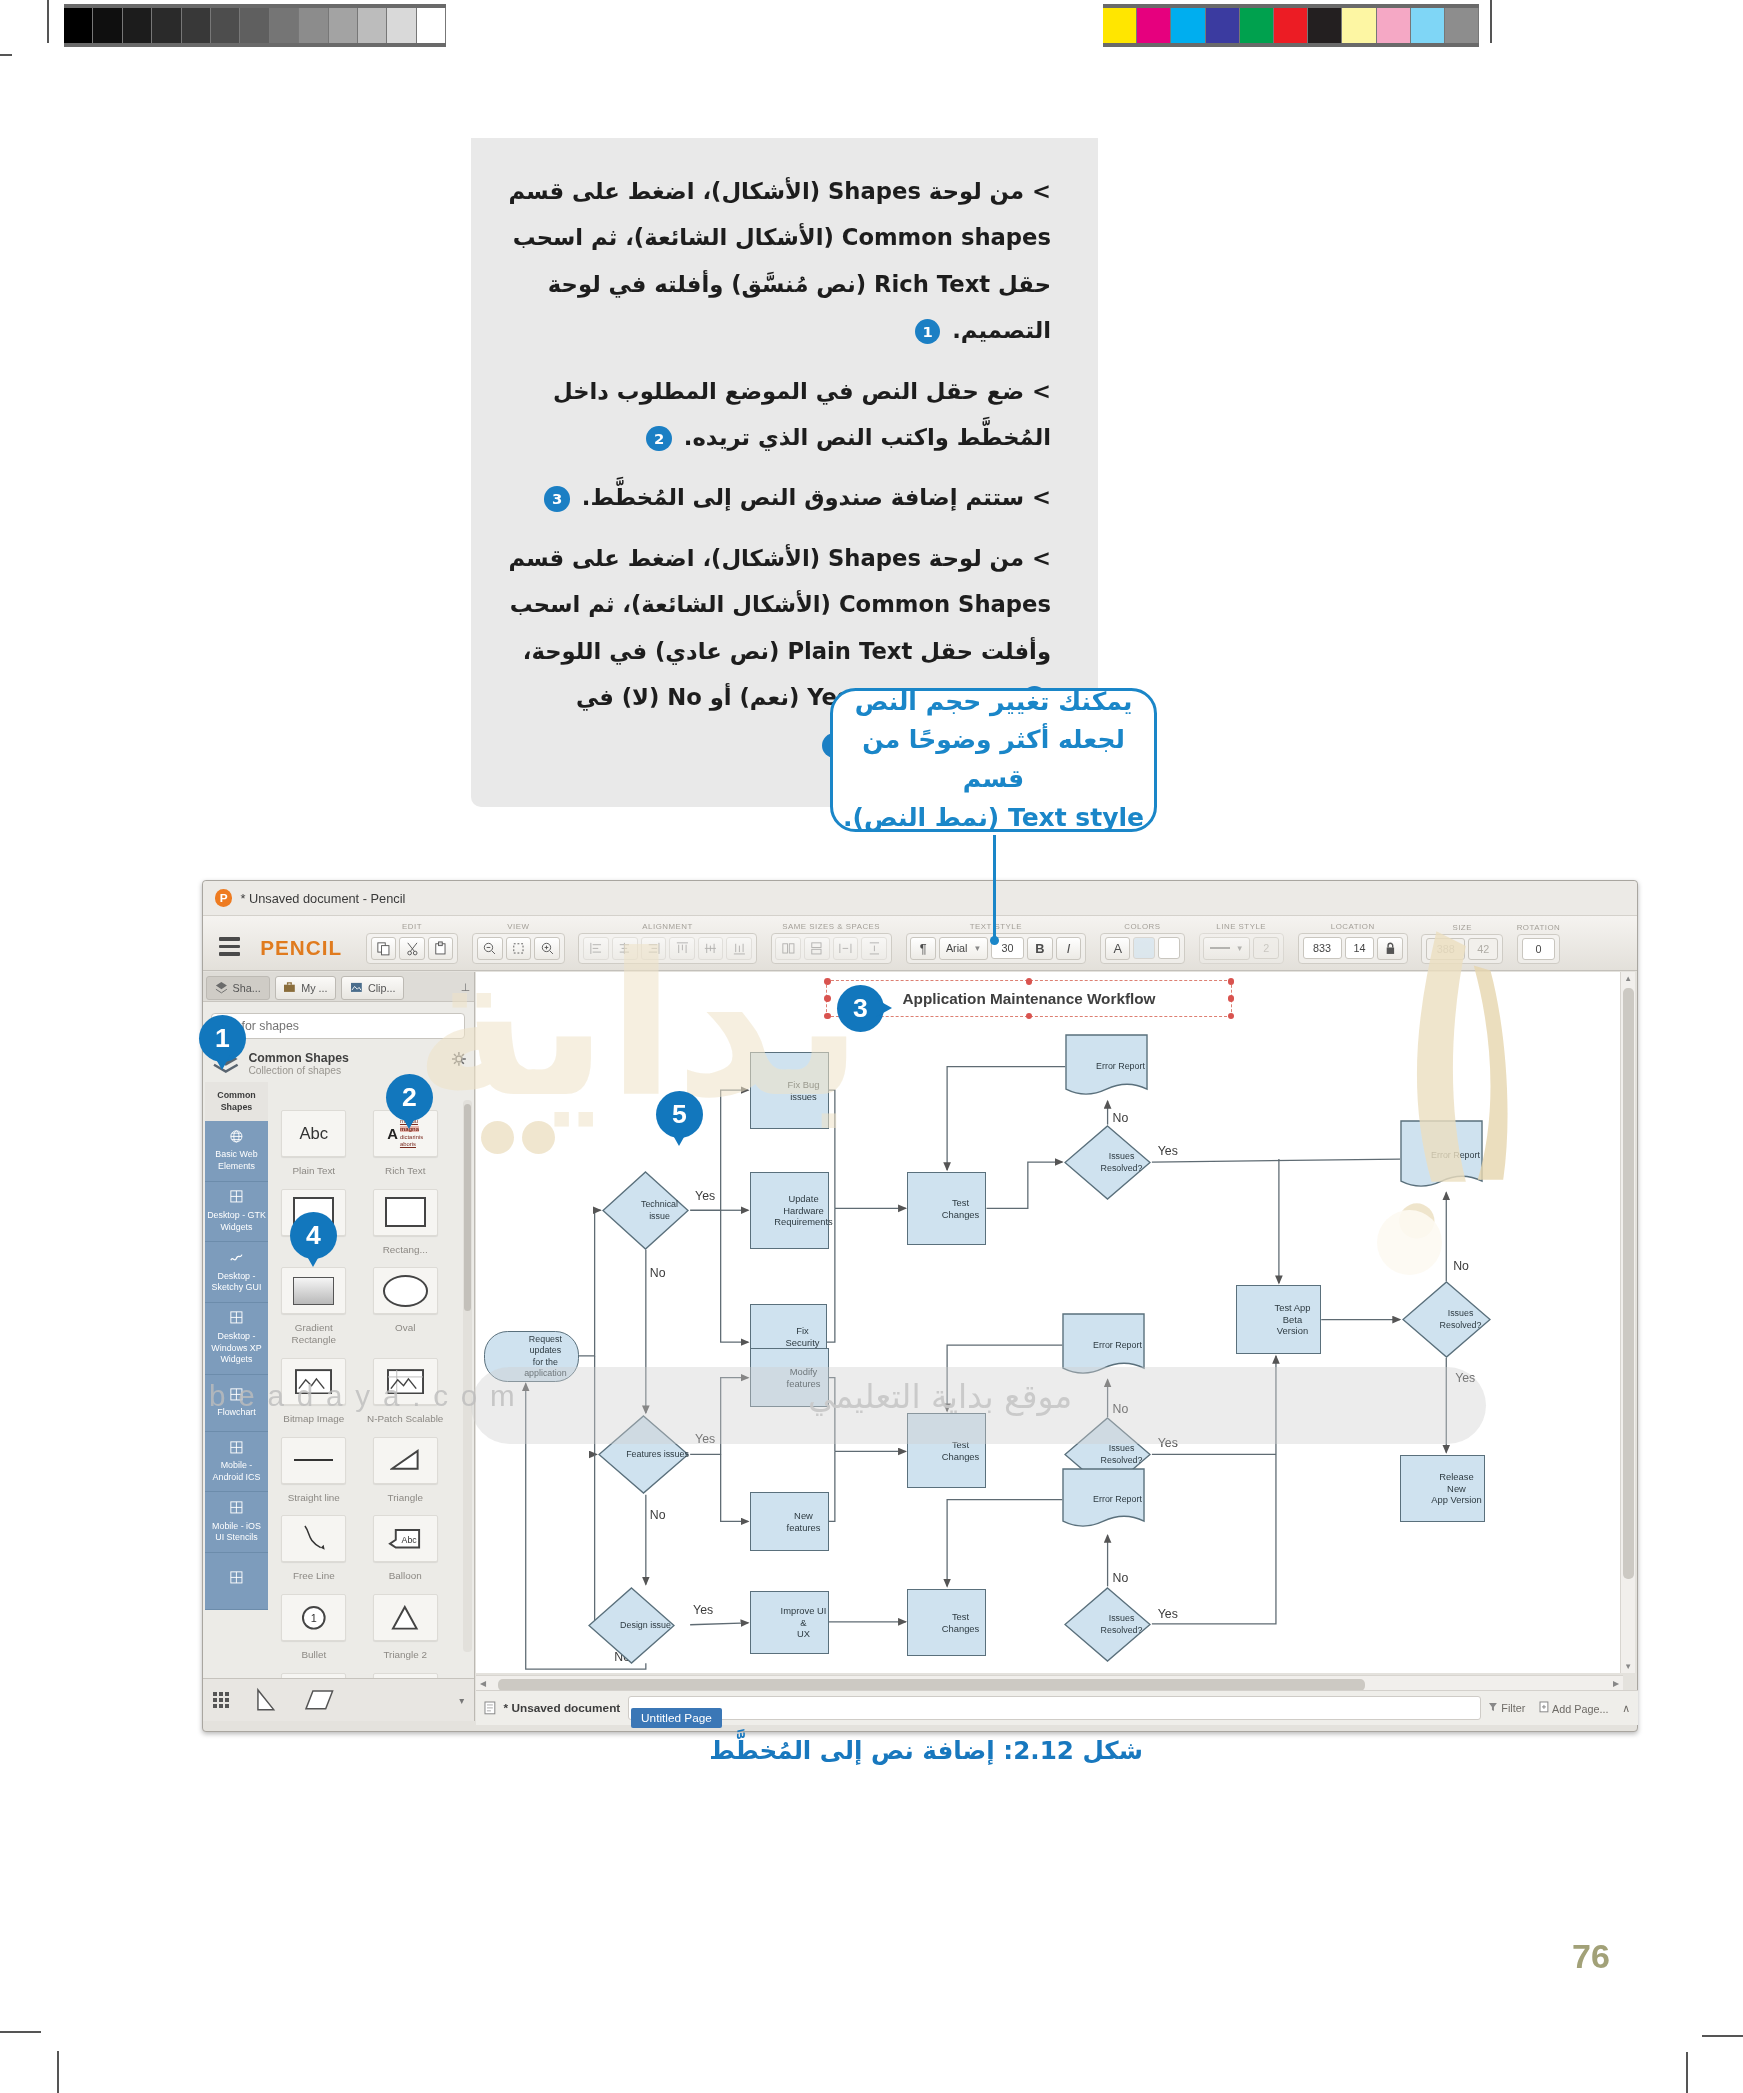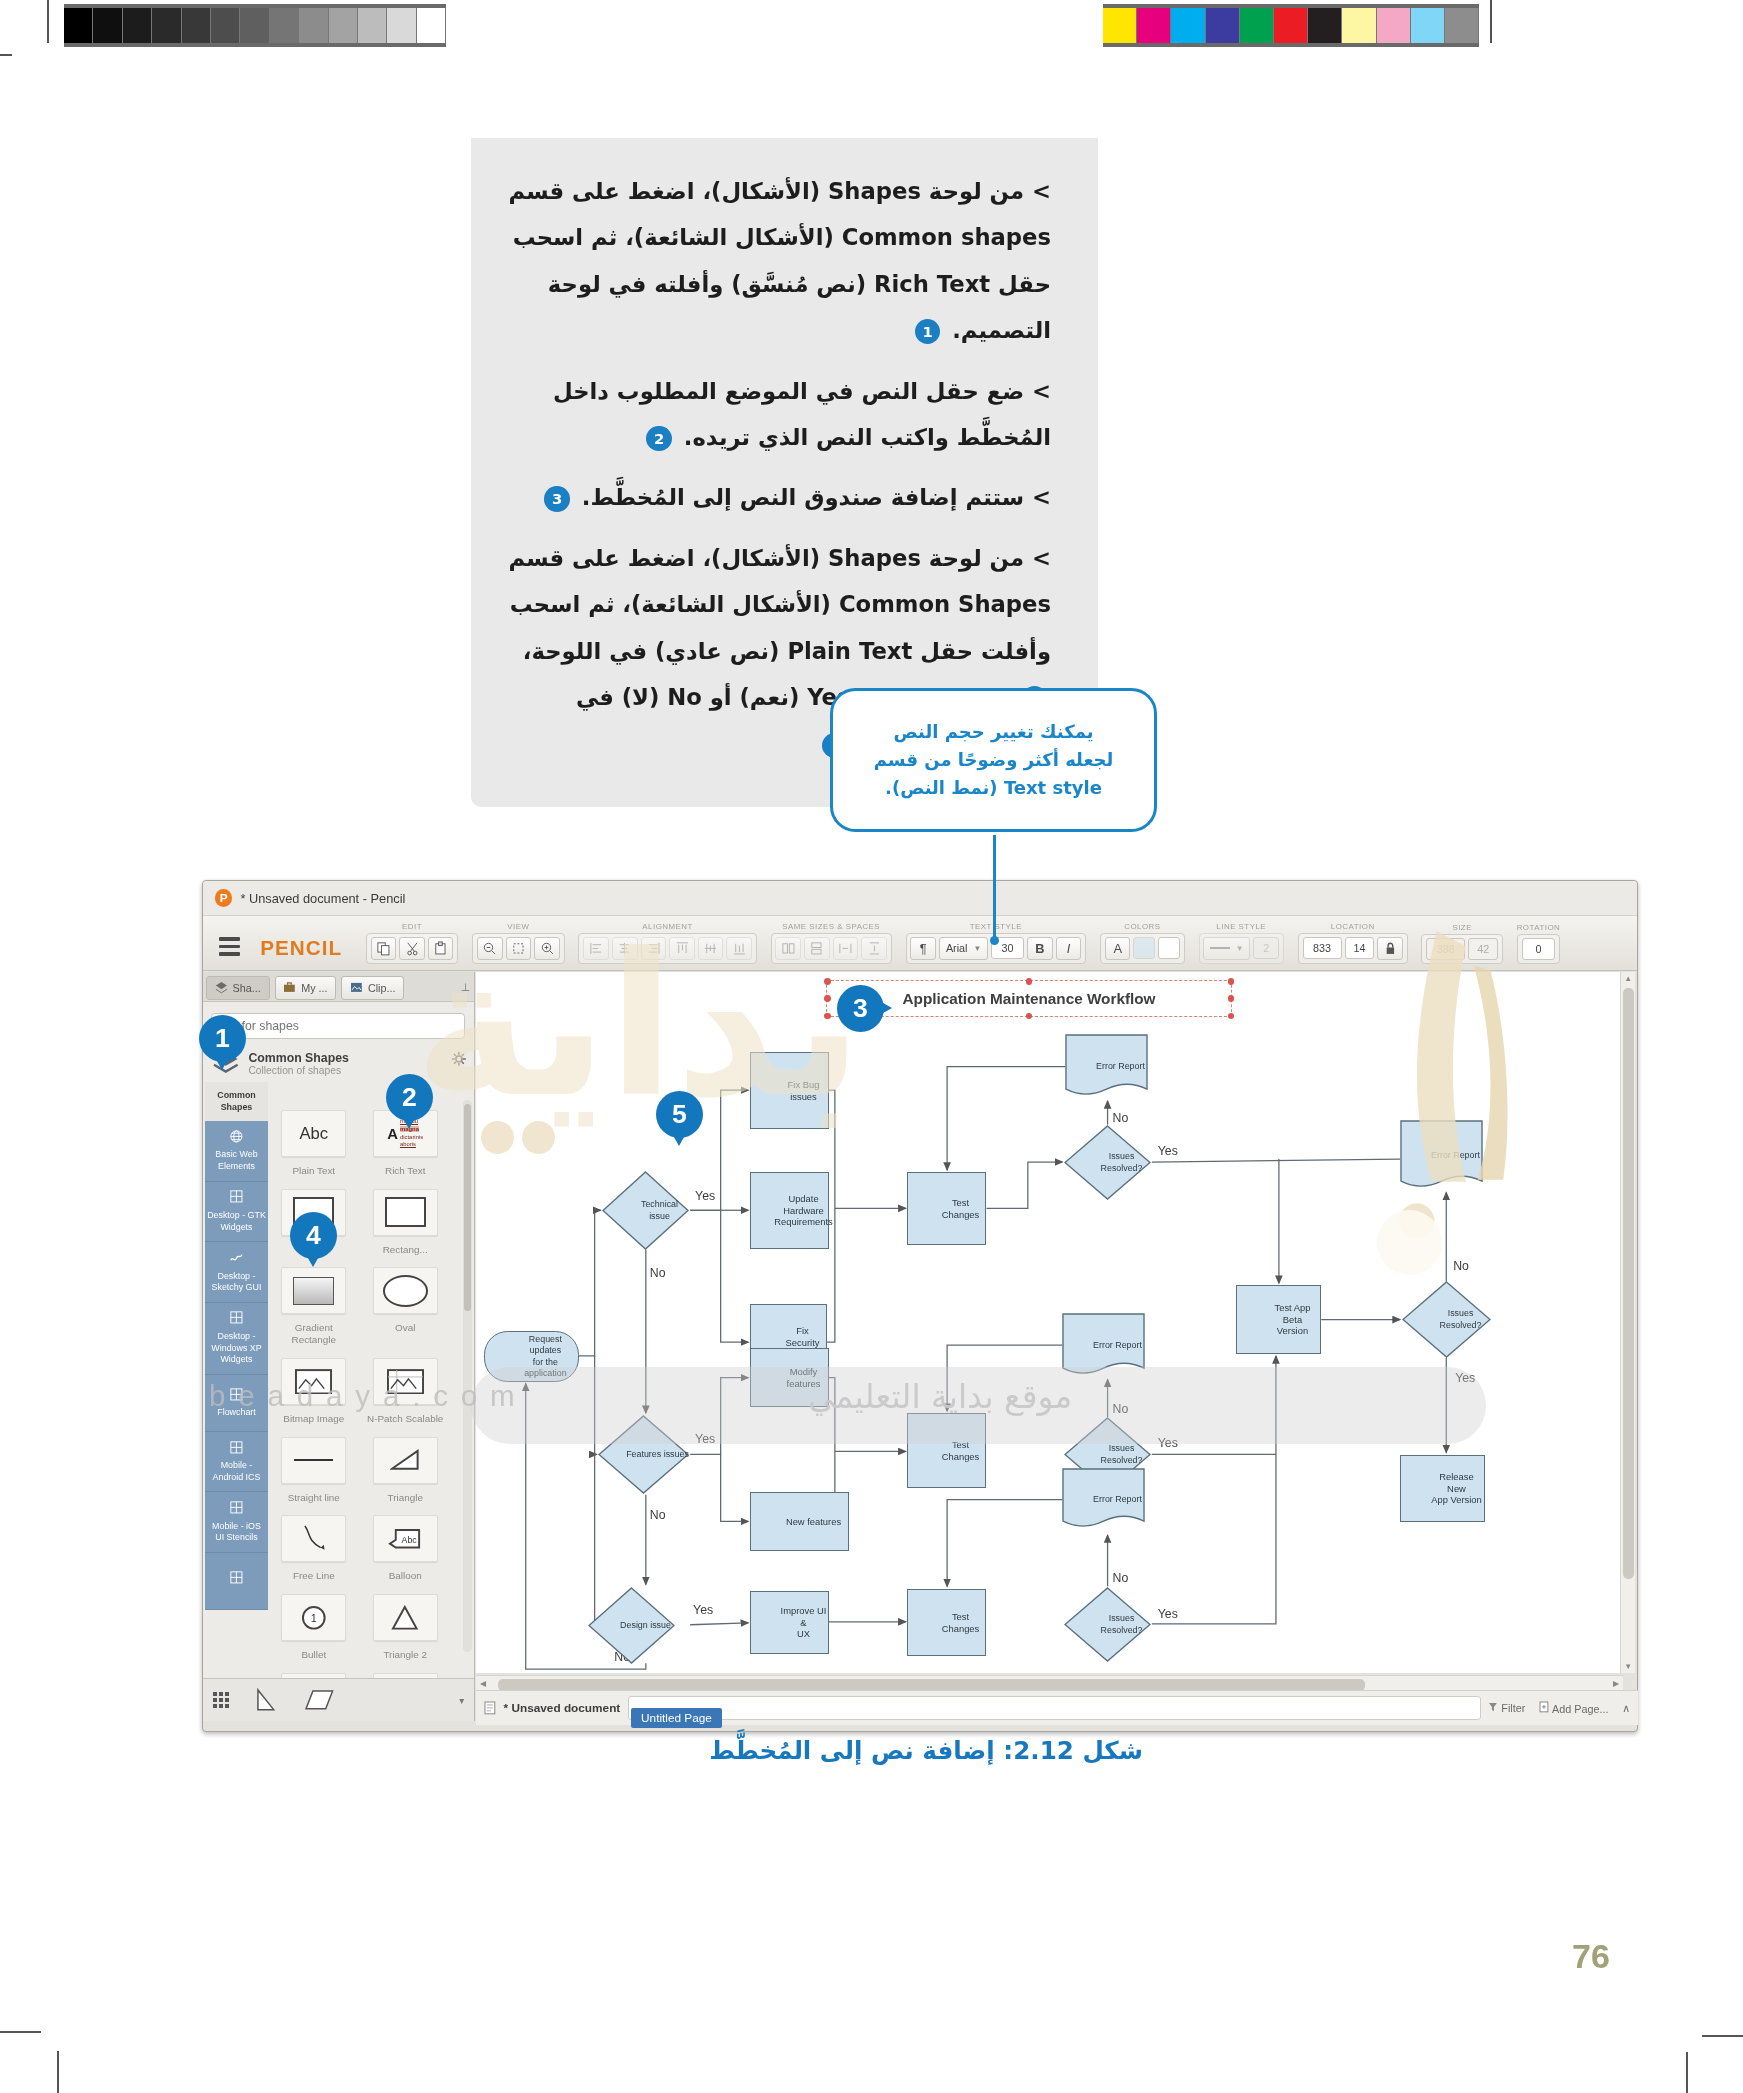--- a/index.html
+++ b/index.html
@@ -21,21 +21,21 @@
   .panel header h1{margin:0;color:#fff;font-family:"DejaVu Sans",sans-serif;font-size:29.6px;font-weight:bold;}
   .pbody{background:#e9e9e9;border-radius:0 0 9.9px 9.9px;padding:29.6px 47px 25.6px 33px;min-height:340px;
          font-family:"DejaVu Sans",sans-serif;font-size:22.7px;font-weight:bold;color:#1d1d1d;line-height:2.05;}
   .bullet{margin:0 0 13.8px 0;text-align:right;}
   .chv{font-weight:bold;}
   .nbadge{display:inline-block;width:25.6px;height:25.6px;line-height:25.6px;border-radius:50%;background:#1b7fc4;
           color:#fff;font-size:14.8px;font-weight:bold;text-align:center;vertical-align:middle;margin:0 3.9px;}
   
   .callout{position:absolute;left:830px;top:688px;width:327px;height:144px;border:3.9px solid #1a86c8;border-radius:25.6px;
            background:#fff;display:flex;align-items:center;justify-content:center;text-align:center;
-           font-family:"DejaVu Sans",sans-serif;font-size:18px;font-weight:bold;color:#1a86c8;line-height:1.55;z-index:20;}
+           font-family:"DejaVu Sans",sans-serif;font-size:25px;font-weight:bold;color:#1a86c8;line-height:1.55;z-index:20;}
   .callout span{white-space:pre-line;}
   .callout-line{position:absolute;left:993px;top:835px;width:3px;height:104px;background:#1a86c8;z-index:20;}
   .callout-line::after{content:"";position:absolute;left:-3px;bottom:-5.9px;width:8.9px;height:8.9px;border-radius:50%;background:#1a86c8;}
   
   .appwin{position:absolute;left:202px;top:880px;width:1436px;height:852px;background:#e4e2dd;
           border:1px solid #a9a6a0;border-radius:3.9px;box-shadow:0 2px 4.9px rgba(0,0,0,.28);font-size:11.8px;color:#3c3c3c;}
   .titlebar{position:absolute;left:0;top:0;width:100%;height:35px;background:#eceae6;border-bottom:1px solid #d4d1cb;
             border-radius:3.9px 3.9px 0 0;display:flex;align-items:center;padding-left:11.8px;font-size:12.8px;color:#3a3a3a;}
   .applogo{width:17.7px;height:17.7px;border-radius:50%;background:#ee7b20;color:#fff;font-weight:bold;font-size:11.8px;
            display:inline-flex;align-items:center;justify-content:center;margin-right:7.9px;}
@@ -733,21 +733,21 @@
         <div class="node decision" data-interactable="true" style="left: 926px; top: 309px; width: 89px; height: 77px;"><svg viewBox="0 0 90 78" preserveAspectRatio="none">
             <polygon points="45,1 89,39 45,77 1,39" fill="#cfe2ef" stroke="#5a707c" stroke-width="1.4"></polygon>
           </svg><span data-interactable="false">Issues
 Resolved?</span></div>
         <div class="node process" data-interactable="true" style="left: 924px; top: 483px; width: 85px; height: 67px;"><span data-interactable="false">Release New
 App Version</span></div>
         <div class="node decision" data-interactable="true" style="left: 122px; top: 443px; width: 91px; height: 79px;"><svg viewBox="0 0 92 80" preserveAspectRatio="none">
             <polygon points="46,1 91,40 46,79 1,40" fill="#cfe2ef" stroke="#5a707c" stroke-width="1.4"></polygon>
           </svg><span data-interactable="false">Features issues</span></div>
         <div class="node process" data-interactable="true" style="left: 274px; top: 376px; width: 79px; height: 59px;"><span data-interactable="false">Modify features</span></div>
-        <div class="node process" data-interactable="true" style="left: 274px; top: 520px; width: 99px; height: 59px;"><span data-interactable="false">New features</span></div>
+        <div class="node process" data-interactable="true" style="left: 274px; top: 520px; width: 79px; height: 59px;"><span data-interactable="false">New features</span></div>
         <div class="node process" data-interactable="true" style="left: 431px; top: 441px; width: 79px; height: 75px;"><span data-interactable="false">Test Changes</span></div>
         <div class="node decision" data-interactable="true" style="left: 588px; top: 445px; width: 87px; height: 75px;"><svg viewBox="0 0 88 76" preserveAspectRatio="none">
             <polygon points="44,1 87,38 44,75 1,38" fill="#cfe2ef" stroke="#5a707c" stroke-width="1.4"></polygon>
           </svg><span data-interactable="false">Issues
 Resolved?</span></div>
         <div class="node document" data-interactable="true" style="left: 586px; top: 341px; width: 83px; height: 65px;"><svg viewBox="0 0 84 66" preserveAspectRatio="none">
             <path d="M1,1 L83,1 L83,56 Q63,46 42,56 Q21,66 1,56 Z" fill="#cfe2ef" stroke="#5a707c" stroke-width="1.4"></path>
           </svg><span data-interactable="false">Error Report</span></div>
         <div class="node decision" data-interactable="true" style="left: 112px; top: 615px; width: 87px; height: 77px;"><svg viewBox="0 0 88 78" preserveAspectRatio="none">
             <polygon points="44,1 87,39 44,77 1,39" fill="#cfe2ef" stroke="#5a707c" stroke-width="1.4"></polygon>

